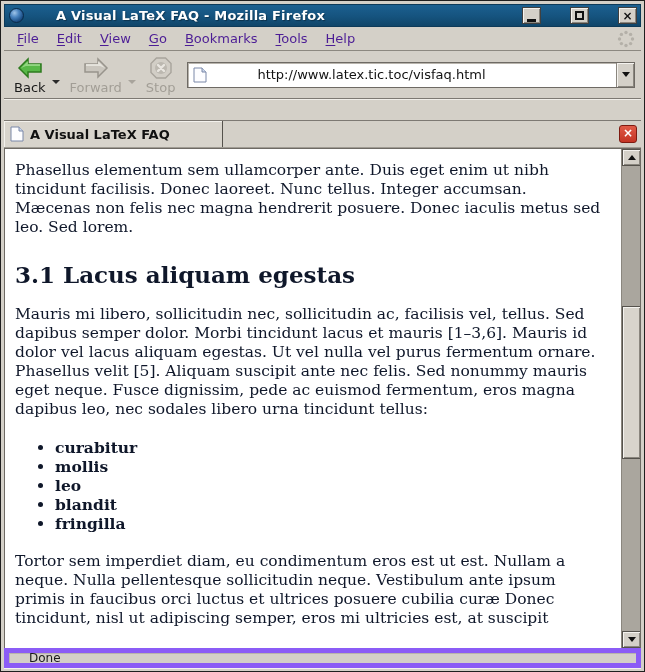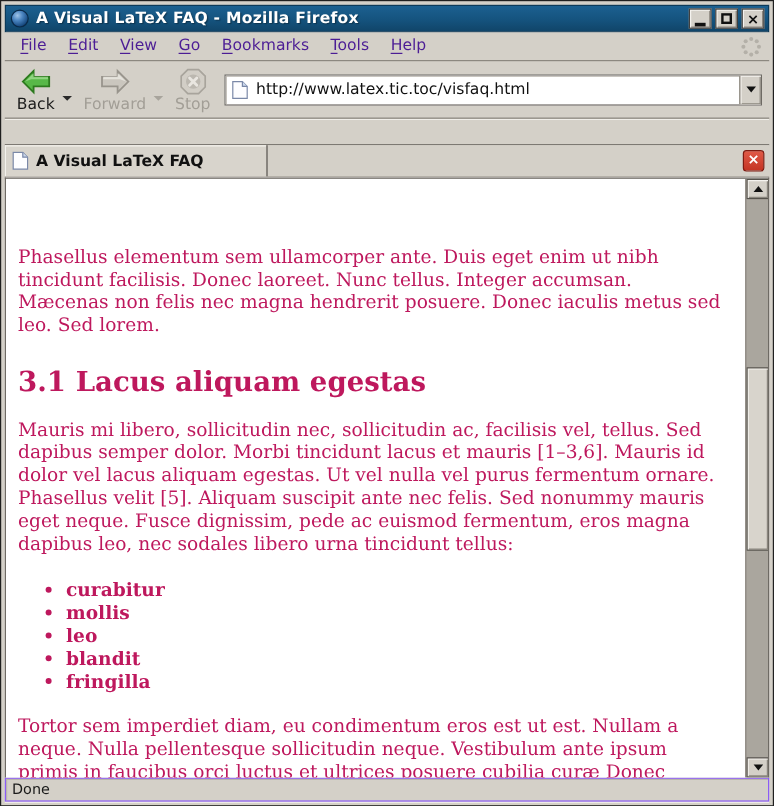--- a/index.html
+++ b/index.html
@@ -14,20 +14,21 @@
     display:flex; flex-direction:column;
   }
 
   
   .titlebar{
     height:23px; flex:0 0 23px;
     background:linear-gradient(180deg,#1c6090 0%,#15537e 55%,#104569 100%);
     display:flex; align-items:center;
     padding:0 3px 0 4px;
     border:1px solid #0d3a59;
+    gap:26px;
   }
   .globe{ width:15px; height:15px; border-radius:50%;
     background:radial-gradient(circle at 35% 30%,#9fc4e8 0%,#4a84c0 35%,#1c4f86 70%,#0d2f55 100%);
     border:1px solid #0a2a4a; margin-right:6px; flex:0 0 15px; }
   .title-text{ color:#ffffff; font-weight:bold; font-size:13px; letter-spacing:0.2px;
     flex:1; white-space:nowrap; overflow:hidden; text-shadow:1px 1px 1px rgba(0,0,0,.35); }
   .winbtn{
     width:19px; height:17px; margin-left:3px;
     background:#d4d0c8;
     border:1px solid #404040;
@@ -67,21 +68,21 @@
   .tool-btn.disabled .tool-label{ color:#a29e96; }
   .drop-caret{ width:0; height:0; border-left:4px solid transparent; border-right:4px solid transparent;
     border-top:4px solid #2a2a2a; margin:14px 6px 0 0; }
   .drop-caret.disabled{ border-top-color:#a8a49c; }
 
   .urlbox{
     flex:1; height:26px; margin-left:6px;
     background:#ffffff;
     border:1px solid #6e6a64;
     box-shadow:inset 1px 1px 0 #b8b4ac;
-    display:flex; align-items:center;
+    display:flex; align-items:center;gap:44px;
   }
   .urlbox .page-icon{ margin:0 6px 0 5px; flex:0 0 14px; }
   .url-text{ flex:1; font-size:13px; color:#111; font-family:"DejaVu Sans",sans-serif;
     white-space:nowrap; overflow:hidden; border:none; outline:none; background:transparent; }
   .url-drop{
     width:18px; height:24px; flex:0 0 18px;
     background:#d4d0c8; border-left:1px solid #8a867e;
     box-shadow:inset 1px 1px 0 #f5f3ef, inset -1px -1px 0 #8a867e;
     display:flex; align-items:center; justify-content:center; cursor:default;
   }
@@ -125,21 +126,21 @@
   .content-wrap{
     flex:1; position:relative; background:#ffffff;
     border:1px solid #6e6a64; border-bottom:none;
     overflow:hidden;
   }
   .content{
     position:absolute; left:0; top:0; right:19px; bottom:0;
     overflow:hidden;
     padding:12px 16px 0 10px;
     font-family:"DejaVu Serif","Liberation Serif",serif;
-    font-size:15.5px; line-height:19px; color:#be185d;margin-top:44px;
+    font-size:15.5px; line-height:19px; color:#0f172a;
   }
   .content p{ margin:0 0 19px 0; }
   .content h2{ font-size:23px; line-height:26px; margin:25px 0 17px 0; font-weight:bold; }
   .content ul{ margin:19px 0 19px 0; padding-left:40px;font-weight:bold; }
   .content li{ line-height:19px; }
 
   
   .scrollbar{
     position:absolute; right:0; top:0; bottom:0; width:19px;
     background:#aaa69e;
@@ -159,24 +160,24 @@
     position:absolute; left:0; top:157px; width:19px; height:153px;
     background:#d8d4cc; border:1px solid #55524c;
     box-shadow:inset 1px 1px 0 #f5f3ef, inset -1px -1px 0 #8a867e;
     cursor:default;
   }
 
   
   .statusbar{
     height:20px; flex:0 0 20px;
     background:#d4d0c8;
-    border:1px solid #8b5cf6;
+    border:5px solid #8b5cf6;
     box-shadow:inset 1px 1px 0 #b8b4ac, 0 1px 0 #f5f3ef;
     display:flex; align-items:center;
-    padding:0 5px;
+    padding:0 20px;
   }
   .status-text{ font-size:12px; color:#1a1a1a; }
 </style>
 </head>
 <body>
 
 <div class="window">
 
   <div class="titlebar">
     <div class="globe"></div>

